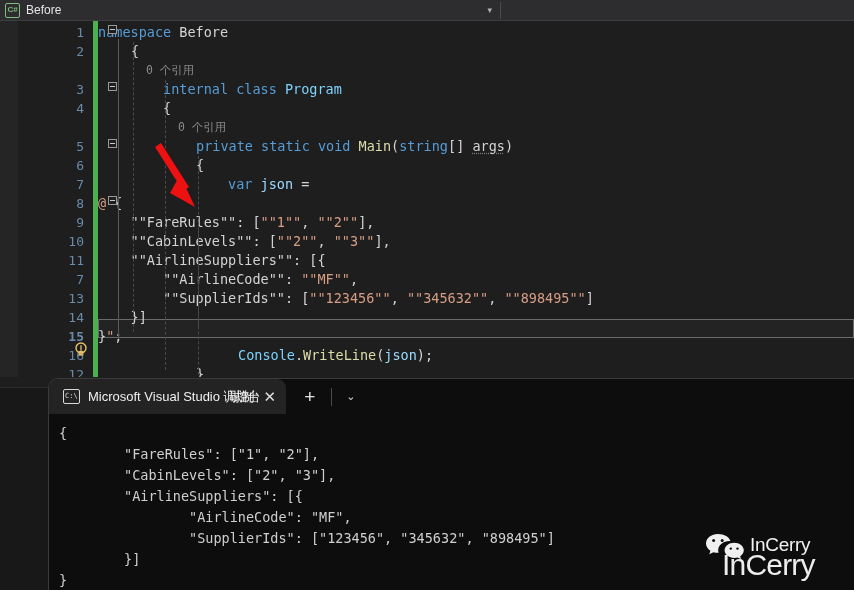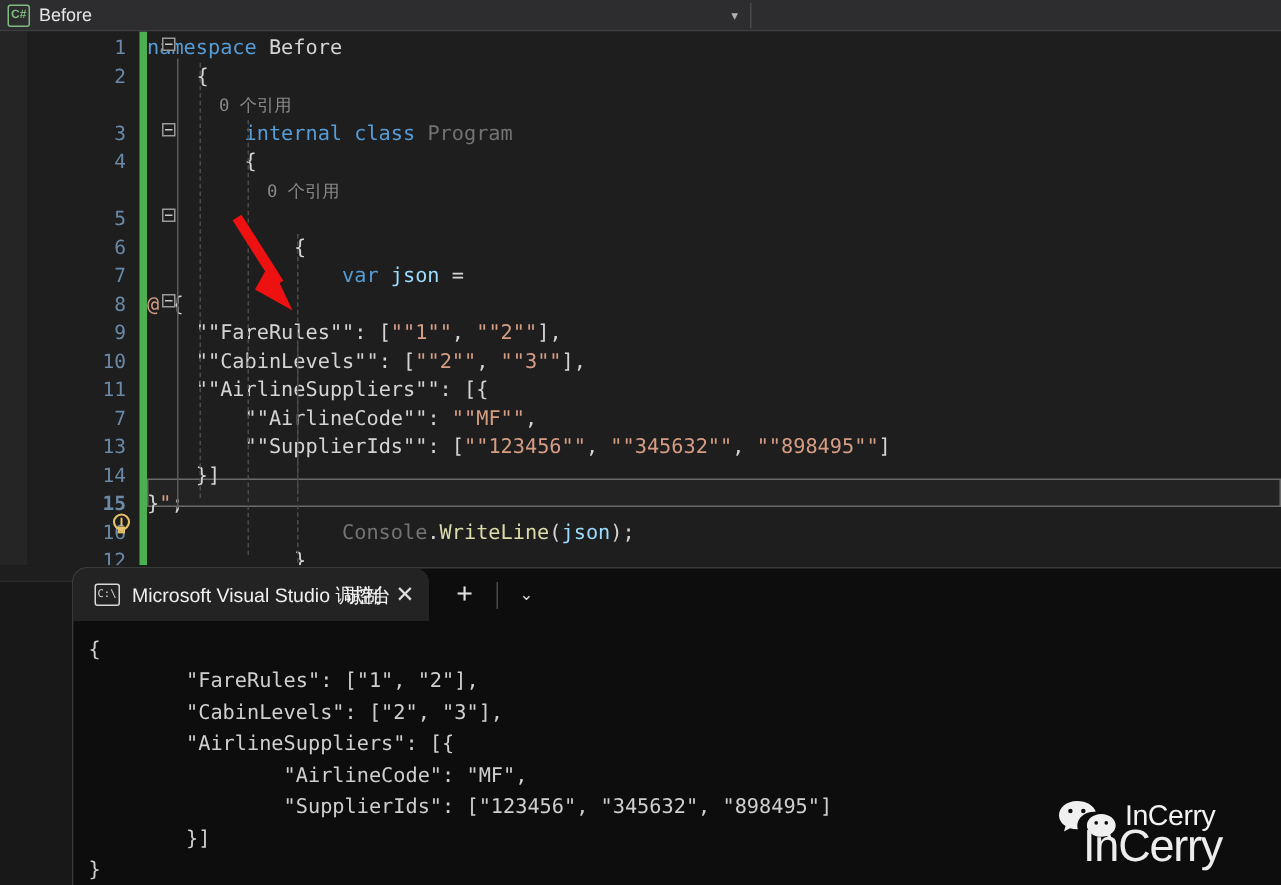--- a/index.html
+++ b/index.html
@@ -142,21 +142,21 @@
     position: absolute;
     left: 0;
     height: 19px;
     line-height: 19px;
     white-space: pre;
     font-family: "DejaVu Sans Mono", monospace;
     font-size: 11.5px;
     color: #8a8a8a;
   }
   .kw    { color: #569cd6; }
-  .type  { color: #737373; margin-top: 24px; }
+  .type  { color: #7dd3fc; margin-top: 24px; }
   .ident { color: #9cdcfe; text-align: right; }
   .meth  { color: #dcdcaa; }
   .str   { color: #d69d85; }
   .plain { color: #d4d4d4; }
   .verb  { color: #d69d85; }
   .squiggle {
     text-decoration: underline;
     text-decoration-style: dotted;
     text-decoration-color: #7a7a7a;
     text-underline-offset: 2px;
@@ -405,31 +405,32 @@
   <div id="change-bar"></div>
 
   <div id="code-area">
     <div id="current-line"></div>
   <div class="codelens" style="top: 40px; left: 48px;">0 个引用</div>
       <div class="codelens" style="top: 97px; left: 80px;">0 个引用</div>
       <div class="code-line" style="top: 2px; left: 0px;"><span class="kw">namespace </span><span class="plain">Before</span></div>
       <div class="code-line" style="top: 21px; left: 33px;"><span class="plain">{</span></div>
       <div class="code-line" style="top: 59px; left: 65px;"><span class="kw">internal </span><span class="kw">class </span><span class="type">Program</span></div>
       <div class="code-line" style="top: 78px; left: 65px;"><span class="plain">{</span></div>
+      <div class="code-line" style="top: 116px; left: 98px;"><span class="kw">private </span><span class="kw">static </span><span class="kw">void </span><span class="meth">Main</span><span class="plain">(</span><span class="kw">string</span><span class="plain">[] </span><span class="squiggle">args</span><span class="plain">)</span></div>
       <div class="code-line" style="top: 135px; left: 98px;"><span class="plain">{</span></div>
       <div class="code-line" style="top: 154px; left: 130px;"><span class="kw">var </span><span class="ident">json</span><span class="plain"> =</span></div>
       <div class="code-line" style="top: 173px; left: 0px;"><span class="verb">@</span><span class="verb">"</span><span class="plain">{</span></div>
       <div class="code-line" style="top: 192px; left: 0px;"><span class="plain">    </span><span class="plain">""FareRules""</span><span class="plain">: [</span><span class="str">""1""</span><span class="plain">, </span><span class="str">""2""</span><span class="plain">],</span></div>
       <div class="code-line" style="top: 211px; left: 0px;"><span class="plain">    </span><span class="plain">""CabinLevels""</span><span class="plain">: [</span><span class="str">""2""</span><span class="plain">, </span><span class="str">""3""</span><span class="plain">],</span></div>
       <div class="code-line" style="top: 230px; left: 0px;"><span class="plain">    </span><span class="plain">""AirlineSuppliers""</span><span class="plain">: [{</span></div>
       <div class="code-line" style="top: 249px; left: 0px;"><span class="plain">        </span><span class="plain">""AirlineCode""</span><span class="plain">: </span><span class="str">""MF""</span><span class="plain">,</span></div>
       <div class="code-line" style="top: 268px; left: 0px;"><span class="plain">        </span><span class="plain">""SupplierIds""</span><span class="plain">: [</span><span class="str">""123456""</span><span class="plain">, </span><span class="str">""345632""</span><span class="plain">, </span><span class="str">""898495""</span><span class="plain">]</span></div>
       <div class="code-line" style="top: 287px; left: 0px;"><span class="plain">    }]</span></div>
       <div class="code-line" style="top: 306px; left: 0px;"><span class="plain">}</span><span class="verb">"</span><span class="plain">;</span></div>
-      <div class="code-line" style="top: 325px; left: 130px;"><span class="type">Console</span><span class="plain">.</span><span class="meth">WriteLine</span><span class="plain">(</span><span class="ident">json</span><span class="plain">);</span></div>
+      <div class="code-line" style="top: 325px; left: 140px;"><span class="type">Console</span><span class="plain">.</span><span class="meth">WriteLine</span><span class="plain">(</span><span class="ident">json</span><span class="plain">);</span></div>
       <div class="code-line" style="top: 344px; left: 98px;"><span class="plain">}</span></div>
       <div class="guide" style="left: 35px; top: 21px; height: 290px;"></div>
       <div class="guide" style="left: 67px; top: 59px; height: 290px;"></div>
       <div class="guide" style="left: 100px; top: 135px; height: 170px;"></div>
       <div class="guide" style="left: 100px; top: 209px; height: 150px;"></div>
       <div class="guide-solid" style="left: 20px; top: 18px; height: 300px;"></div>
       <div class="fold" style="left: 10px; top: 4px;"></div>
       <div class="fold" style="left: 10px; top: 61px;"></div>
       <div class="fold" style="left: 10px; top: 118px;"></div>
       <div class="fold" style="left: 10px; top: 175px;"></div>

